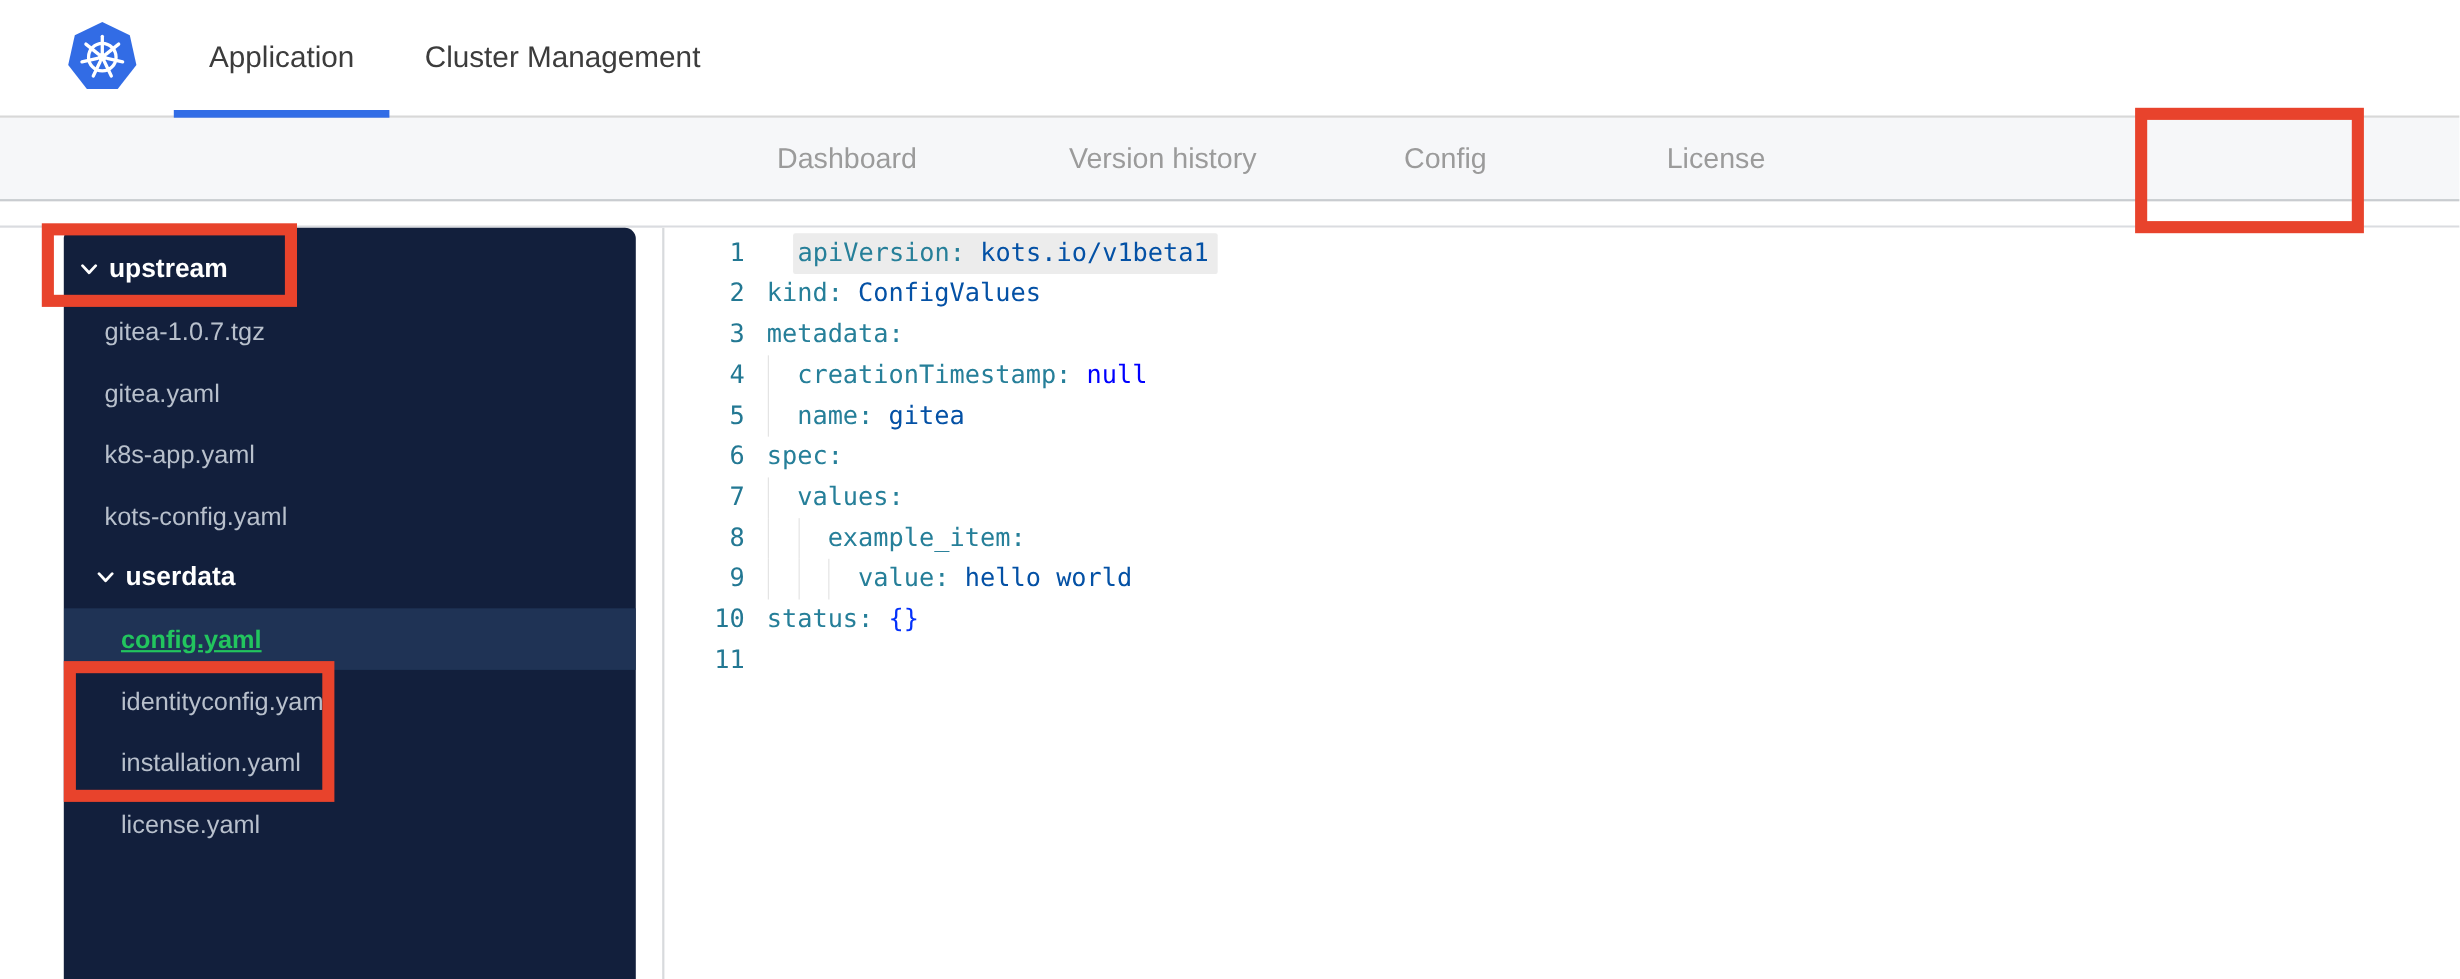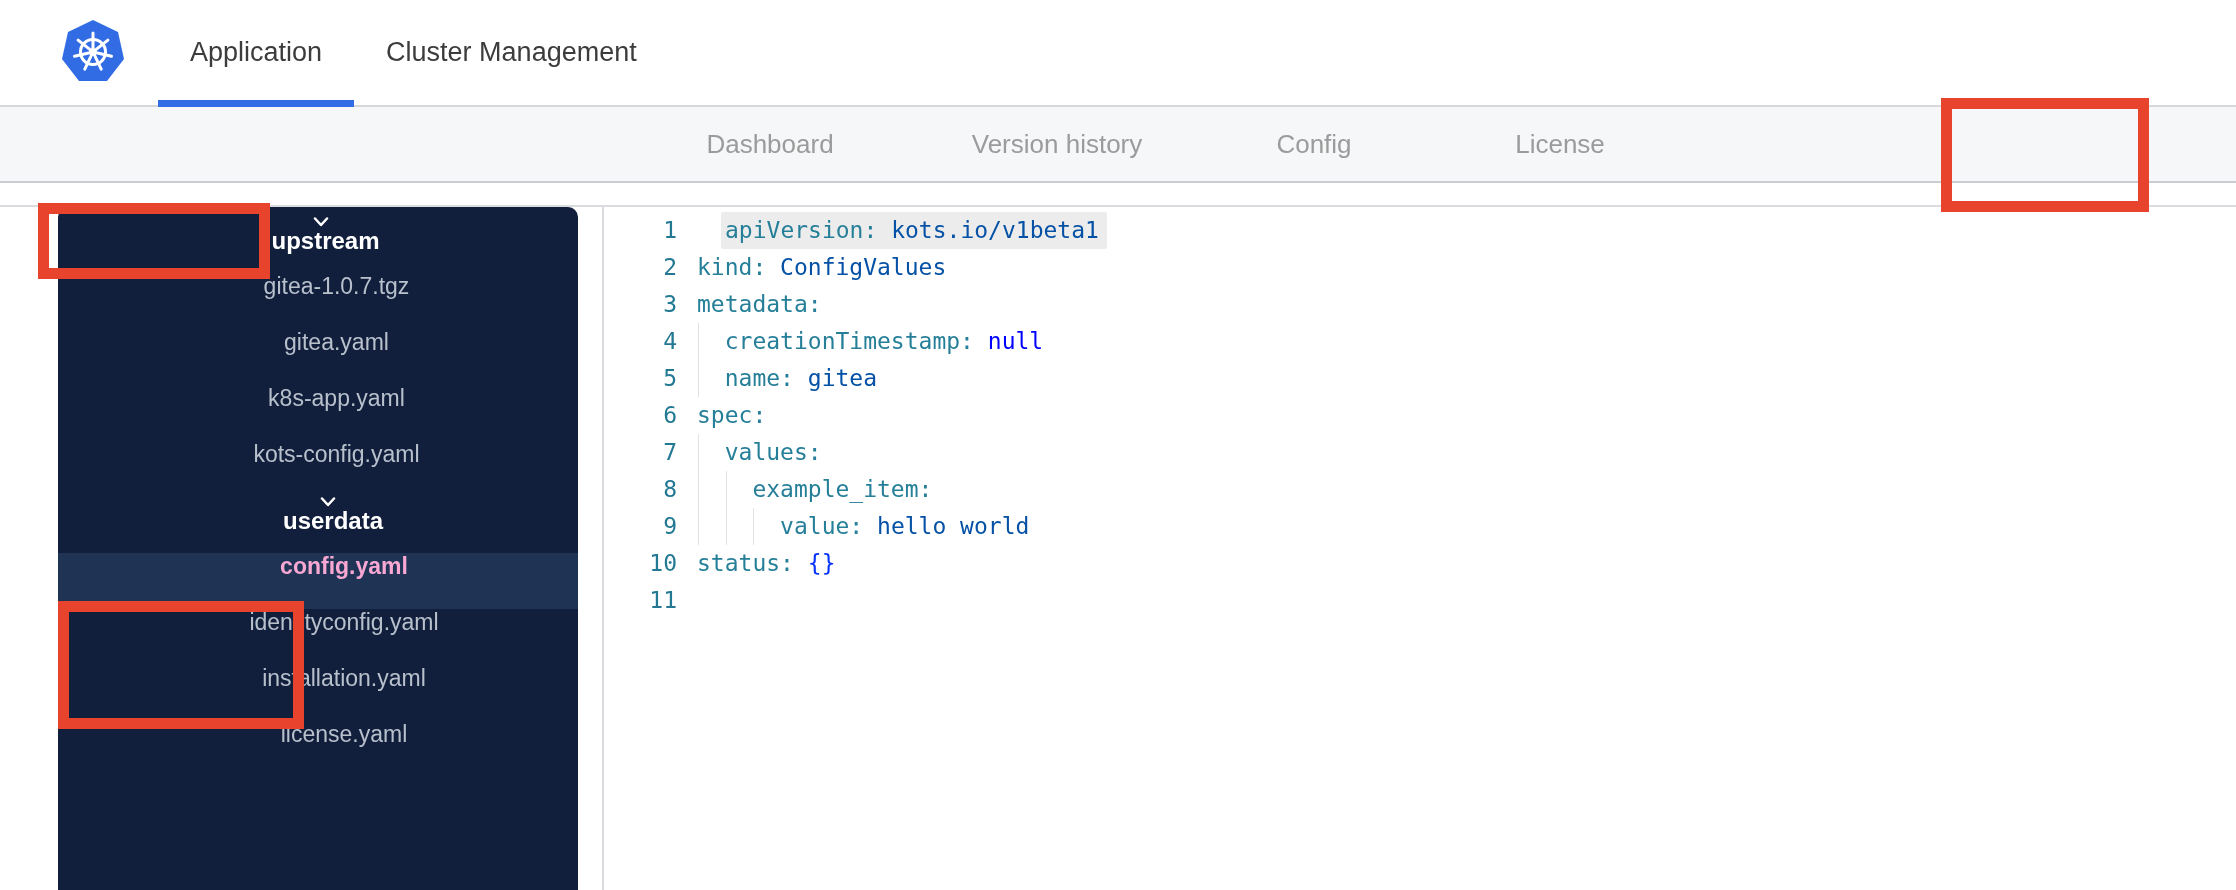--- a/index.html
+++ b/index.html
@@ -37,25 +37,25 @@
     background:var(--accent-blue,#326de6); border-radius:1px; }
 
   
   .content-topline { position:absolute; top:205px; left:0; width:2236px; height:2px;
     background:#dadce0; z-index:1; }
 
   .sidebar { position:absolute; left:58px; top:207px; width:520px; height:683px;
     background:var(--sidebar-bg,#121f3c); border-radius:10px 10px 0 0;
     padding-top:10px; z-index:3; overflow:hidden; }
   .tree-item { height:56px; display:flex; align-items:center; font-size:23px;
-    color:var(--sidebar-file-text,#b8c0cc); cursor:pointer; white-space:nowrap;flex-direction:column; }
+    color:var(--sidebar-file-text,#b8c0cc); cursor:pointer; white-space:nowrap; }
   .tree-item .chev { display:inline-flex; margin-right:10px; flex:none; }
   .tree-item.folder { color:#ffffff; font-weight:700; font-size:24px; }
   .tree-item.selected { background:var(--sidebar-selected-bg,#1f3355);
-    color:#f9a8d4; font-weight:700; }
+    color:#22c55e; font-weight:700;text-decoration:underline; }
 
   .editor { position:absolute; left:602px; top:207px; width:1634px; height:683px;
     background:#ffffff; border-left:2px solid var(--editor-border,#d8dadd);
     padding-top:5px; z-index:2; }
   .code-line { display:flex; height:37px; line-height:37px;
     font-family:"DejaVu Sans Mono", monospace; font-size:23px; }
   .gutter { width:73px; text-align:right; color:var(--line-number,#237893);
     flex:none; user-select:none; }
   .code-content { margin-left:20px; white-space:pre; position:relative; color:#333; }
   .code-line.hl .code-content { background:var(--line-highlight-bg,#ececec);

